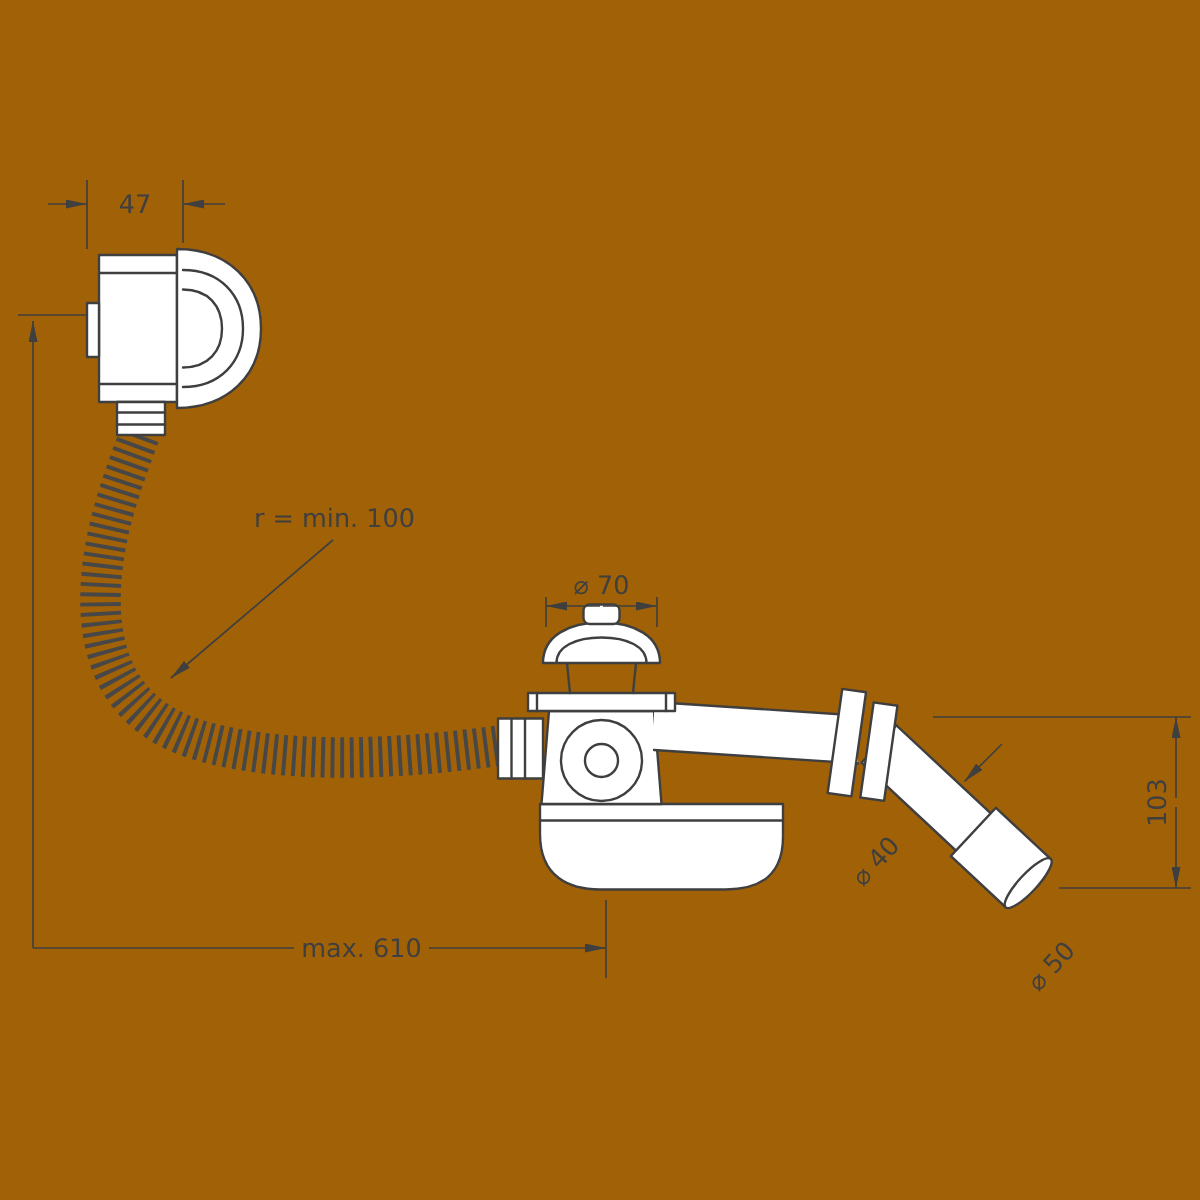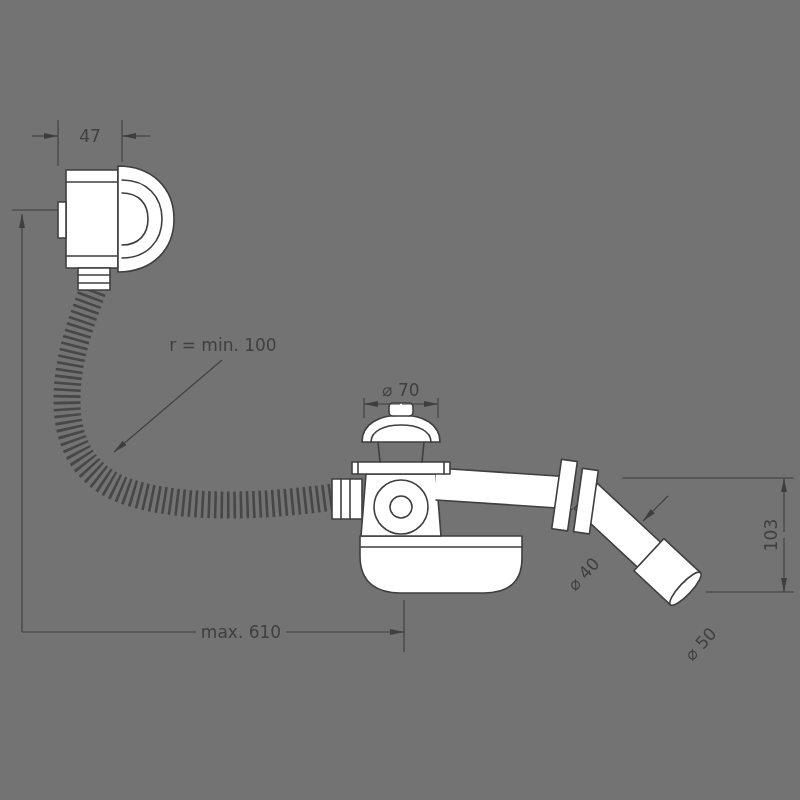--- a/index.html
+++ b/index.html
@@ -1,16 +1,16 @@
 <!DOCTYPE html>
 <html><head>
 <meta charset="utf-8">
 <style>
   html,body{margin:0;padding:0;background:#ffffff;width:800px;height:800px;overflow:hidden;}
-  .stage{position:relative;width:800px;height:800px;background:#737373;}
+  .stage{position:relative;width:800px;height:800px;background:#a16207;}
   svg{display:block;}
   .ol  {fill:none;stroke:#3f3f3f;stroke-width:1.6;stroke-linejoin:round;stroke-linecap:round;}
   .fw  {fill:#ffffff;stroke:#3f3f3f;stroke-width:1.6;stroke-linejoin:round;}
   .fwn {fill:#ffffff;stroke:none;}
   .dim {fill:none;stroke:#3f3f3f;stroke-width:1.1;}
   .hose{fill:none;stroke:#474747;stroke-width:27;stroke-dasharray:2.6 3.8;}
   .lbl {font:17px "DejaVu Sans","Liberation Sans",sans-serif;fill:#3f3f3f;}
 </style>
 </head>
 <body>

